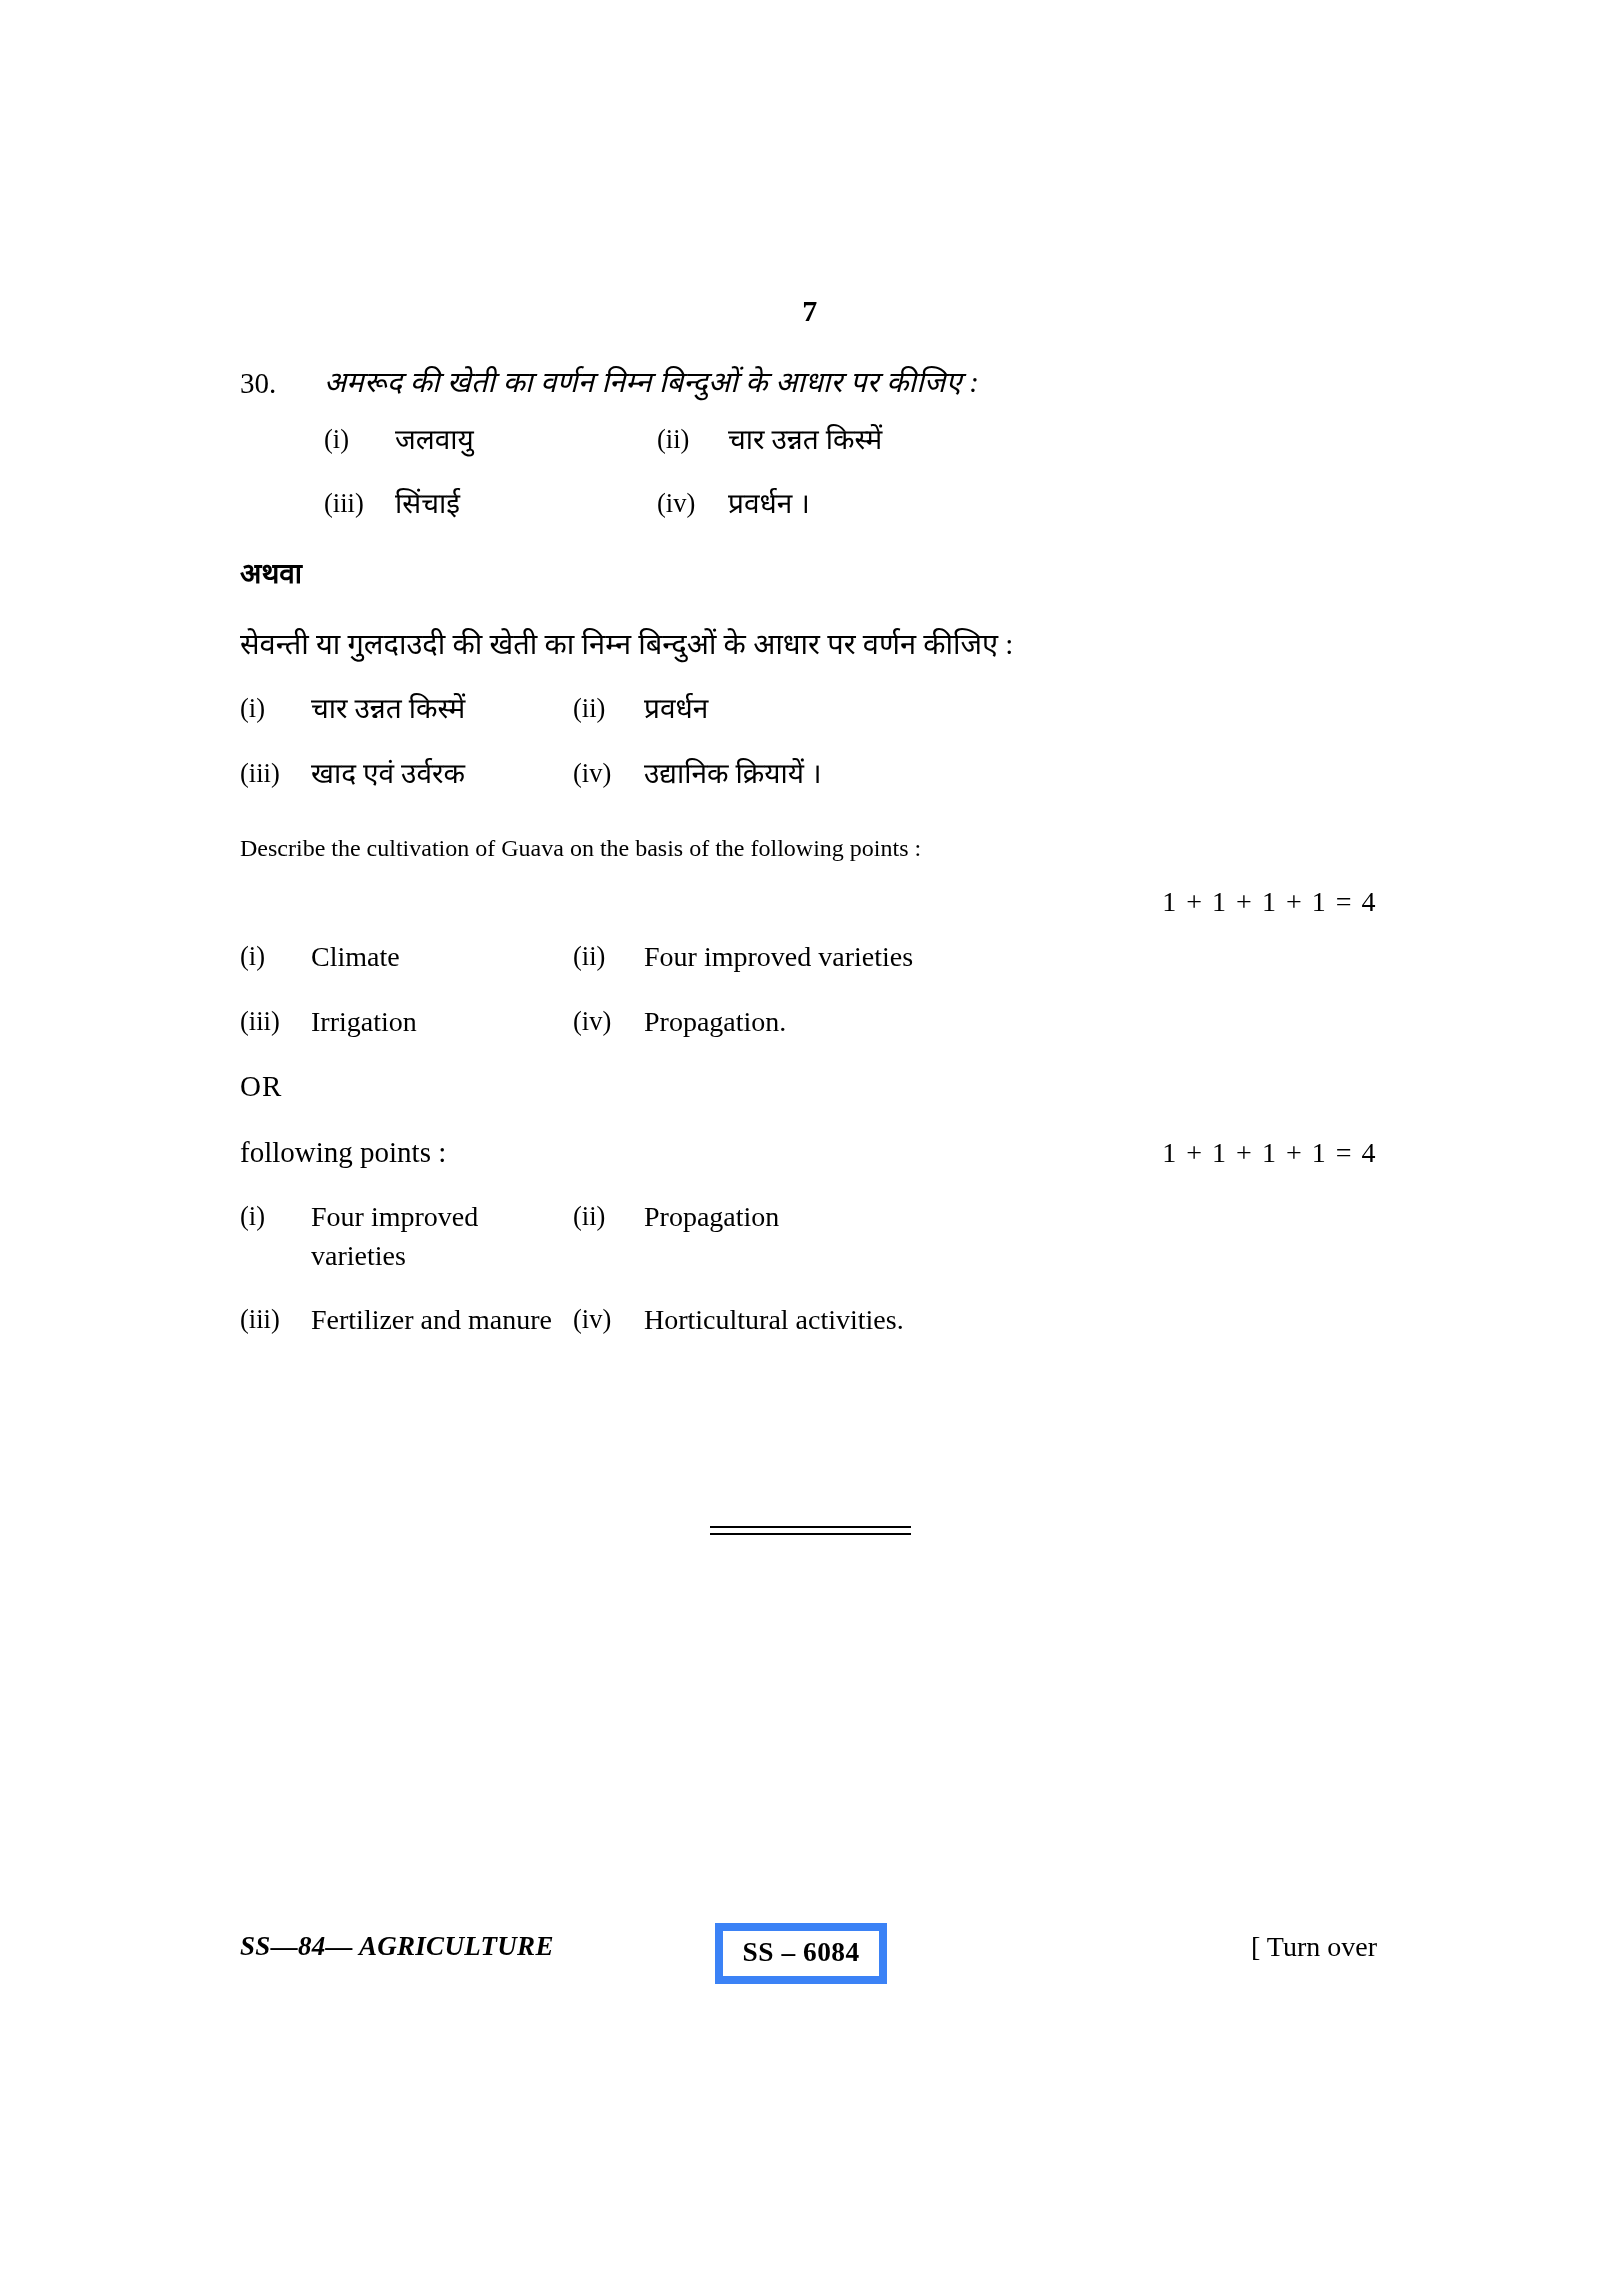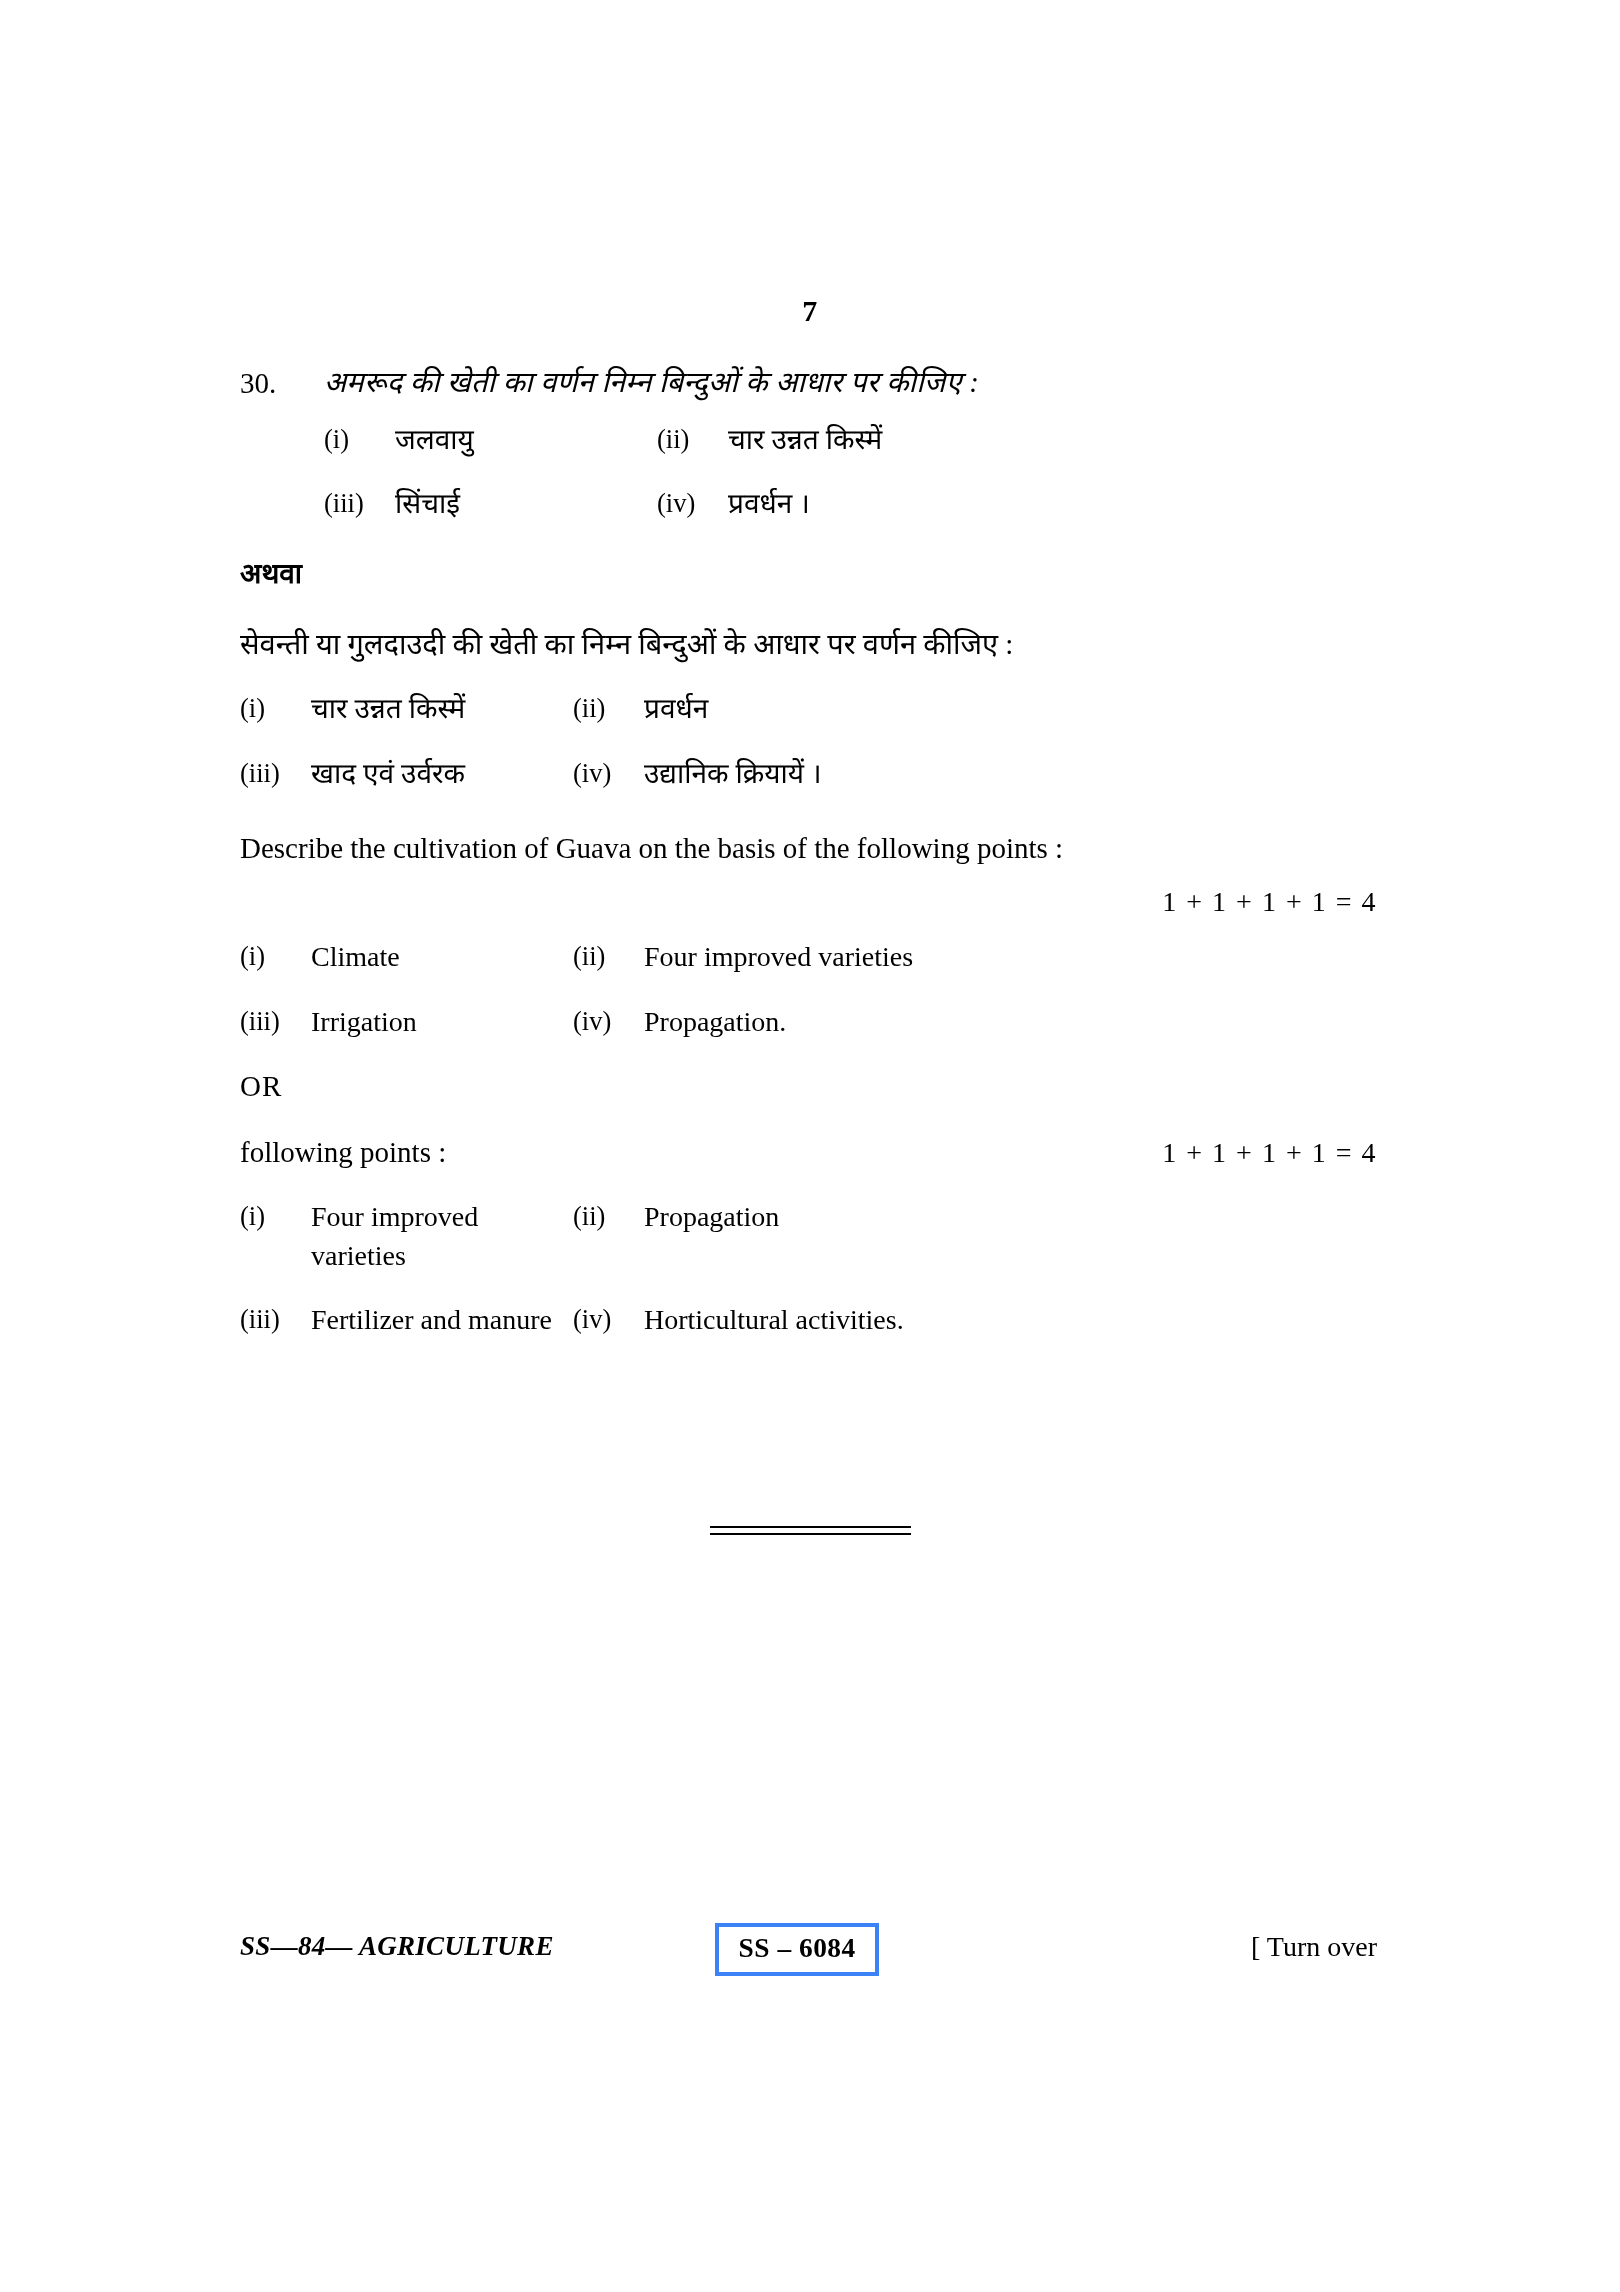--- a/index.html
+++ b/index.html
@@ -121,21 +121,21 @@
   
   .para-hi {
     font-size: 29px;
     line-height: 43px;
     margin-left: 0;
     margin-bottom: 11.8px;
   }
 
   
   .para-en {
-    font-size: 29px;
+    font-size: 24px;
     line-height: 45px;
     margin-bottom: 3.9px;
   }
   .para-en.justify {
     text-align: justify;
     text-align-last: justify;
   }
 
   
   .marks {
@@ -197,21 +197,21 @@
     top: 7.8px;
     font-size: 27px;
     font-style: italic;
     font-weight: 700;
     letter-spacing: 0.3px;
   }
   .footer-code {
     position: absolute;
     left: 475px;
     top: 0;
-    border: 4px solid #3b82f6;
+    border: 8px solid #3b82f6;
     padding: 5.9px 19.6px 7.8px 19.6px;
     font-size: 27.4px;
     font-weight: 700;
     letter-spacing: 0.5px;
   }
   .footer-right {
     position: absolute;
     right: 0;
     top: 7.8px;
     font-size: 28px;

